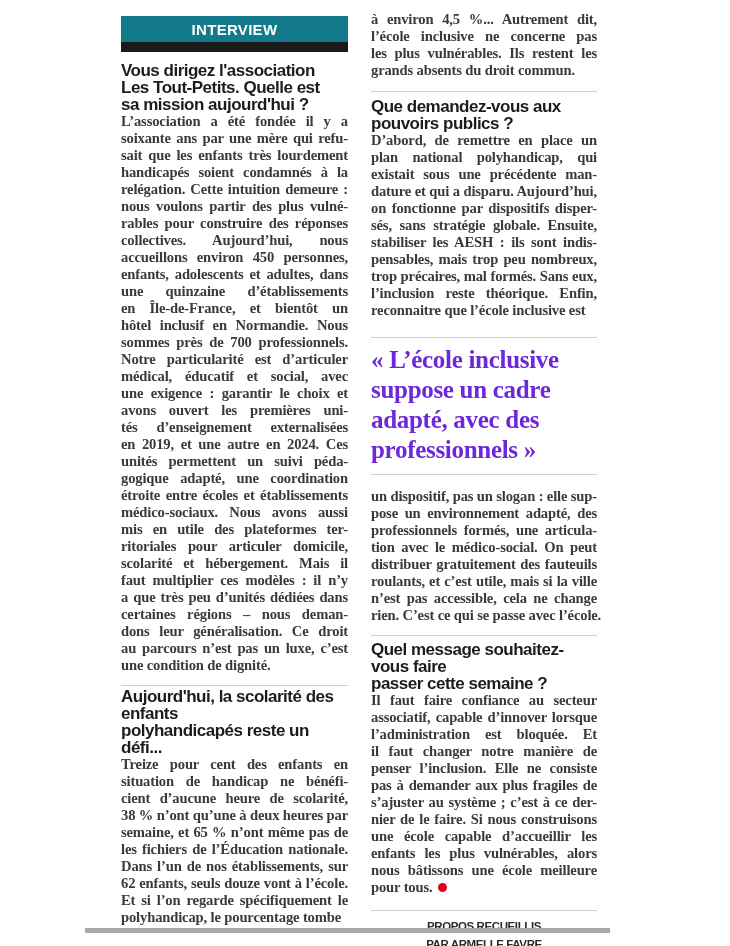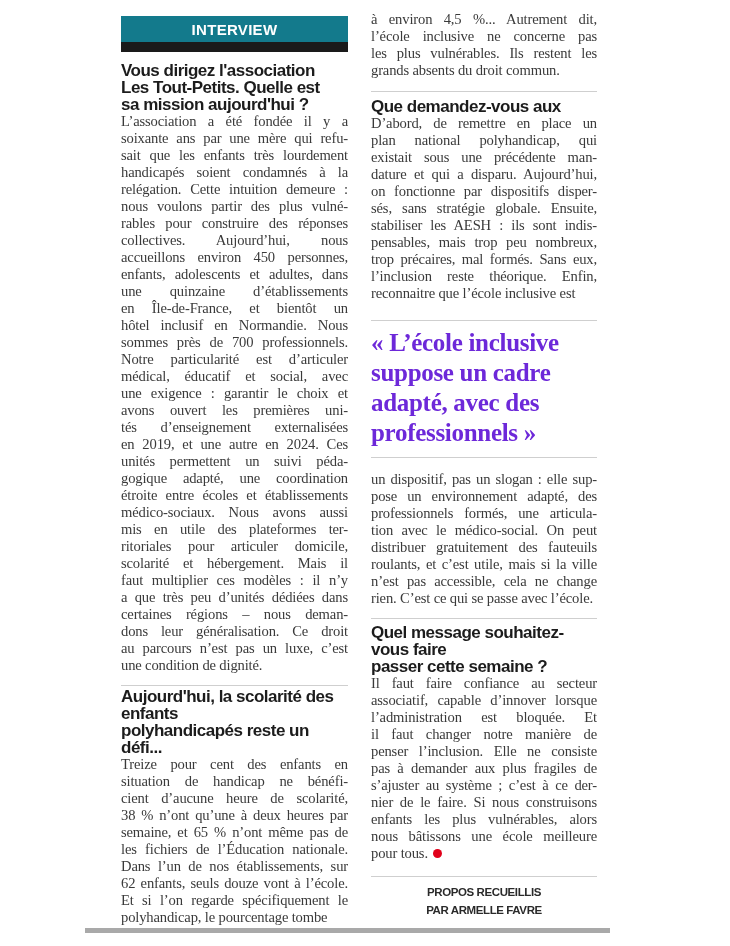--- a/index.html
+++ b/index.html
@@ -18,21 +18,21 @@
     display:flex; align-items:center; justify-content:center;
   }
   .kicker .black { height:10px; background:#1a1a1a; }
   .q {
     font-family:"Liberation Sans", sans-serif; font-weight:bold;
     font-size:17px; line-height:17px; color:#1c1c1c; letter-spacing:-0.5px;
     margin:0;
   }
   .a {
     font-family:"Liberation Serif", serif; font-size:14.6px; line-height:17px;
-    color:#3a3a3a; margin:0; text-align:justify; letter-spacing:-0.15px;
+    color:#3a3a3a; margin:0; text-align:justify; letter-spacing:-0.15px;font-weight:bold;
   }
   .a .l { display:block; white-space:nowrap; text-align:justify; text-align-last:justify; }
   .a .l.last { text-align-last:left; }
   .sep { height:1px; background:#cfcfcf; margin:0; }
   .quote {
     font-family:"Liberation Serif", serif; font-weight:bold; color:#6d28d9;
     font-size:25px; line-height:30px; letter-spacing:-0.3px; margin:0;
   }
   .quote .l { display:block; white-space:nowrap; }
   .credit {
@@ -119,20 +119,21 @@
         <span class="l">à environ 4,5 %... Autrement dit,</span>
         <span class="l">l’école inclusive ne concerne pas</span>
         <span class="l">les plus vulnérables. Ils restent les</span>
         <span class="l last">grands absents du droit commun.</span>
       </div>
 
     <div class="sep" style="margin-top:12px;"></div>
 
     <div class="q" style="margin-top:6px;">
       <span style="display:block">Que demandez-vous aux</span>
+      <span style="display:block">pouvoirs publics ?</span>
     </div>
     <div class="a" id="ans3">
         <span class="l">D’abord, de remettre en place un</span>
         <span class="l">plan national polyhandicap, qui</span>
         <span class="l">existait sous une précédente man-</span>
         <span class="l">dature et qui a disparu. Aujourd’hui,</span>
         <span class="l">on fonctionne par dispositifs disper-</span>
         <span class="l">sés, sans stratégie globale. Ensuite,</span>
         <span class="l">stabiliser les AESH : ils sont indis-</span>
         <span class="l">pensables, mais trop peu nombreux,</span>
@@ -169,20 +170,21 @@
     </div>
     <div class="a" id="ans4">
         <span class="l">Il faut faire confiance au secteur</span>
         <span class="l">associatif, capable d’innover lorsque</span>
         <span class="l">l’administration est bloquée. Et</span>
         <span class="l">il faut changer notre manière de</span>
         <span class="l">penser l’inclusion. Elle ne consiste</span>
         <span class="l">pas à demander aux plus fragiles de</span>
         <span class="l">s’ajuster au système ; c’est à ce der-</span>
         <span class="l">nier de le faire. Si nous construisons</span>
+        <span class="l">une école capable d’accueillir les</span>
         <span class="l">enfants les plus vulnérables, alors</span>
         <span class="l">nous bâtissons une école meilleure</span>
         <span class="l last">pour tous.<span class="dot" style="background: rgb(225, 0, 26);"></span></span>
       </div>
 
     <div class="sep" style="margin-top:14px;"></div>
 
     <div class="credit" style="margin-top:6px;">
       <div>PROPOS RECUEILLIS</div>
       <div>PAR ARMELLE FAVRE</div>

